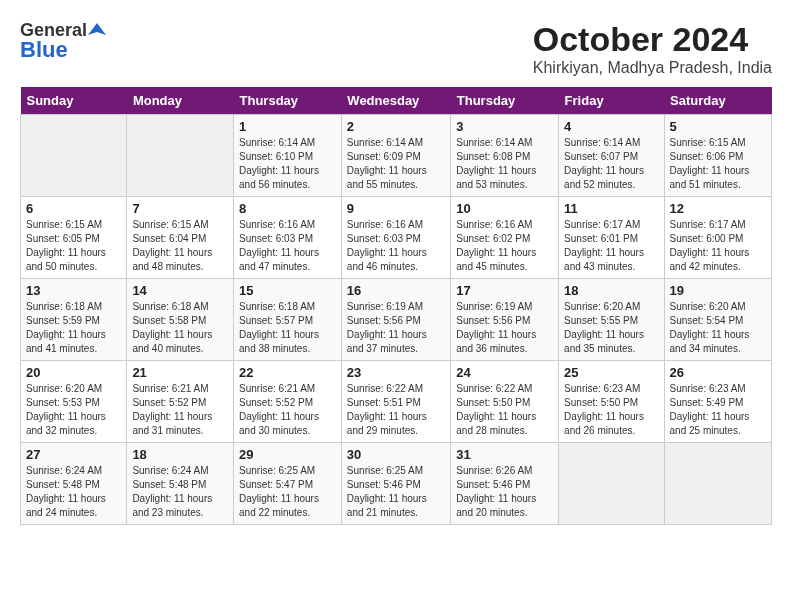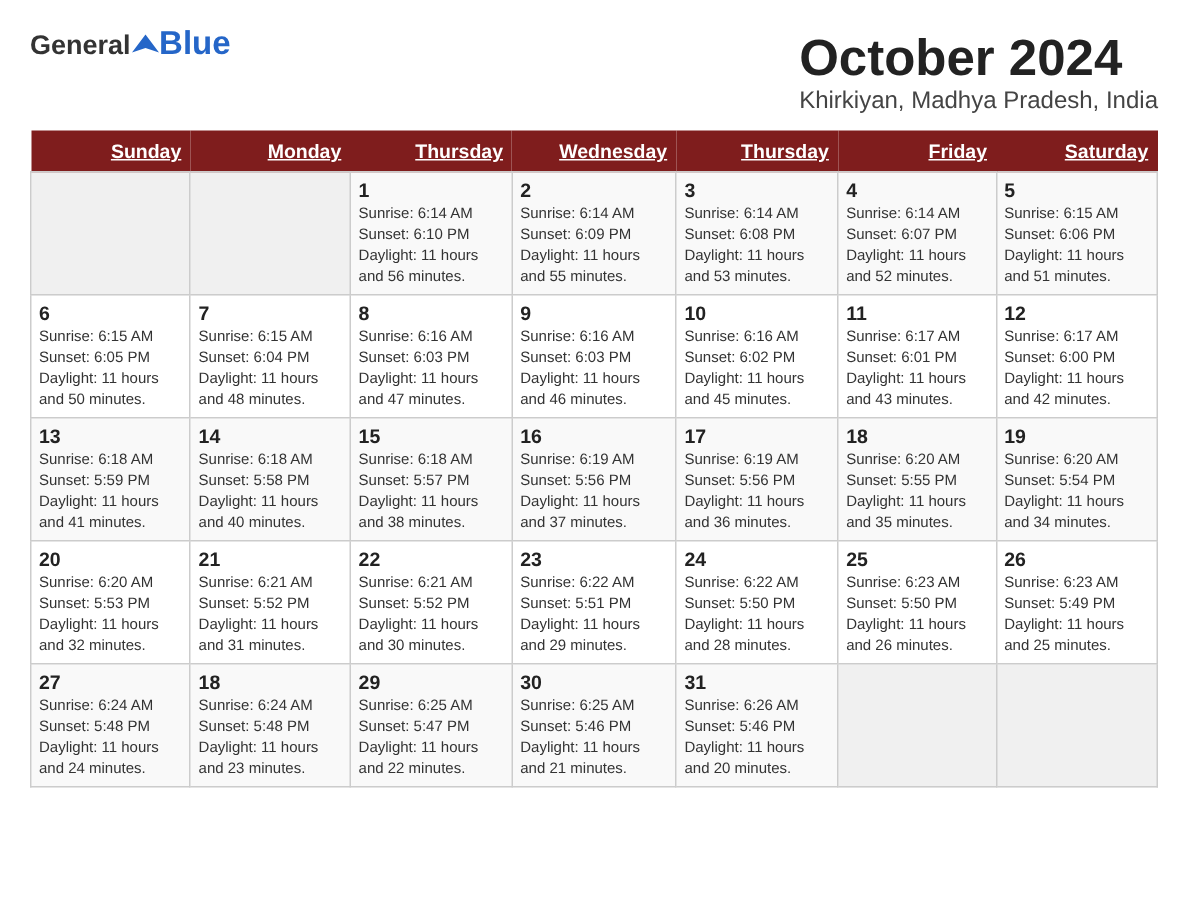--- a/index.html
+++ b/index.html
@@ -11,47 +11,46 @@
       padding: 20px;
     }
     .header {
       display: flex;
       justify-content: space-between;
       align-items: flex-start;
       margin-bottom: 10px;
     }
     .logo {
       display: flex;
-      flex-direction: row;
+      flex-direction: column;
       align-items: flex-start;
     }
     .title-block {
     }
     .month-title {
       font-size: 34px;
       font-weight: bold;
       color: #222;
     }
     .location {
       font-size: 16px;
       color: #444;
     }
     table {
       width: 100%;
       border-collapse: collapse;
       font-size: 11px;
     }
     thead tr th {
-      background-color: #7f1d1d;
+      background-color: #701a75;
       color: #fff;
-      text-align: right;
+      text-align: left;
       padding: 6px 6px;
       font-size: 13px;
       font-weight: bold;
-      text-decoration: underline;
     }
     tbody tr td {
       border: 1px solid #ccc;
       vertical-align: top;
       padding: 4px 5px;
       width: 113px;
       min-height: 80px;
       background: #fff;
     }
     tbody tr:nth-child(odd) td {

